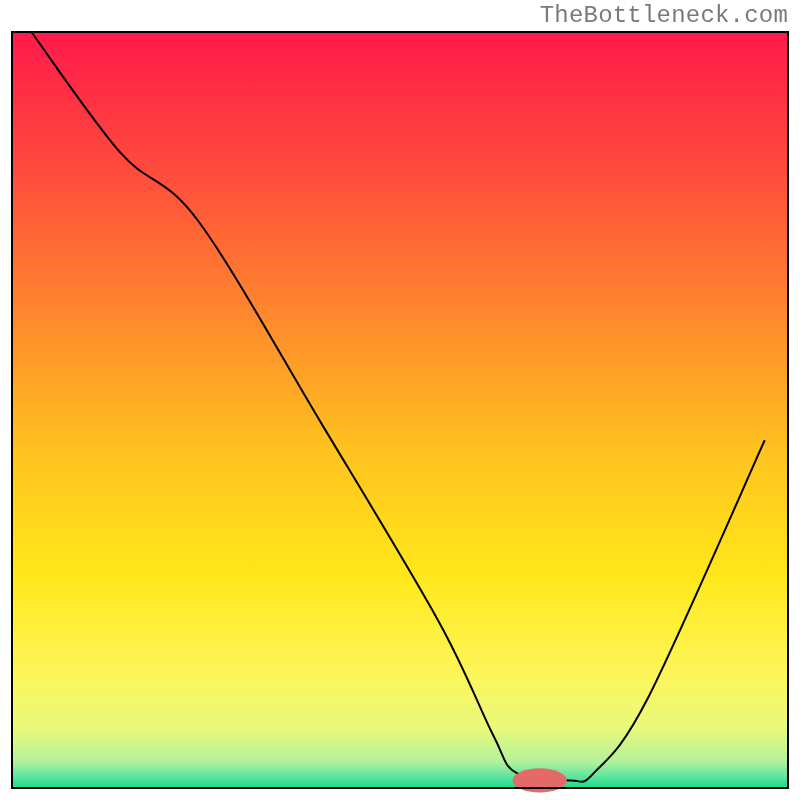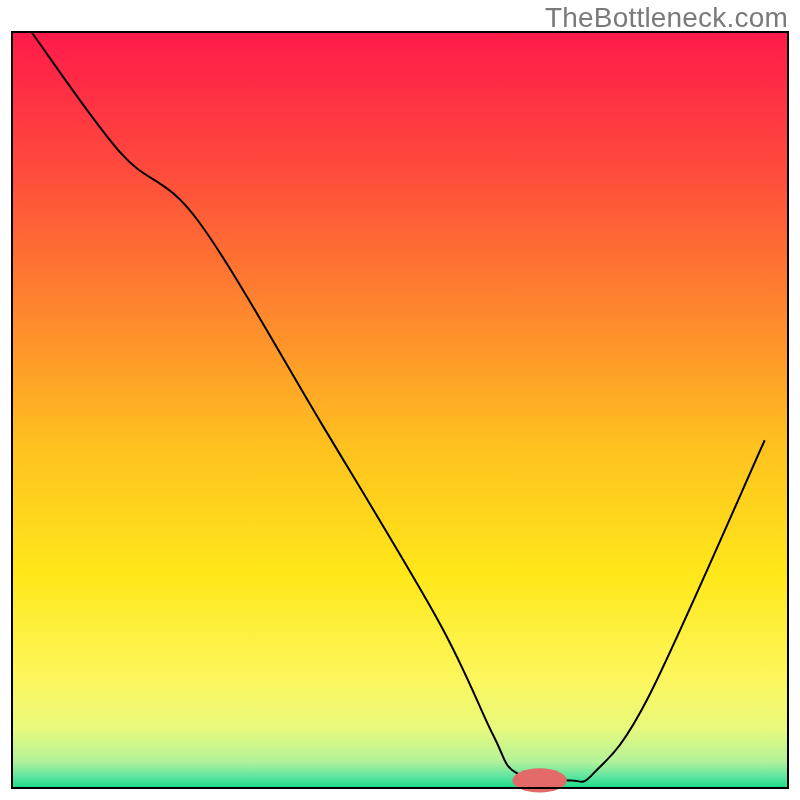--- a/index.html
+++ b/index.html
@@ -12,24 +12,25 @@
   }
   .container {
     position: relative;
     width: 800px;
     height: 800px;
   }
   .watermark {
     position: absolute;
     top: 2px;
     right: 12px;
-    font-size: 28px;
+    font-size: 24px;
     font-weight: 400;
     color: #7a7a7a;
     letter-spacing: 0.2px;
+    font-family: Liberation Mono, monospace;
   }
   svg {
     display: block;
   }
 </style>
 </head>
 <body>
 <div class="container">
 
 <div class="watermark">TheBottleneck.com</div>

